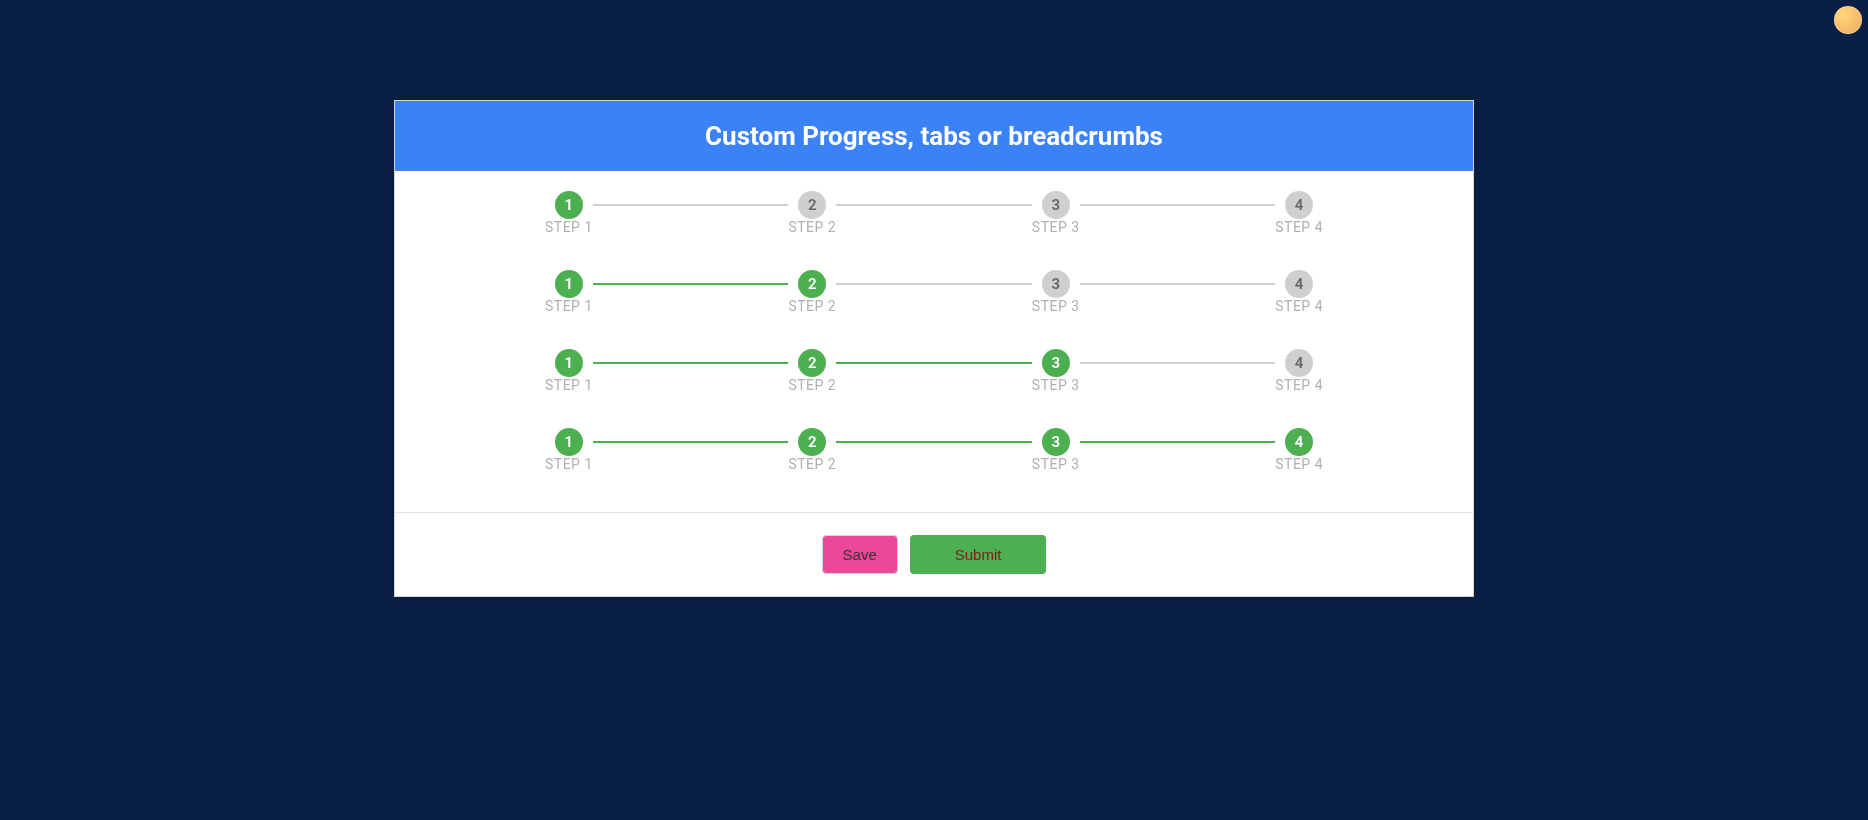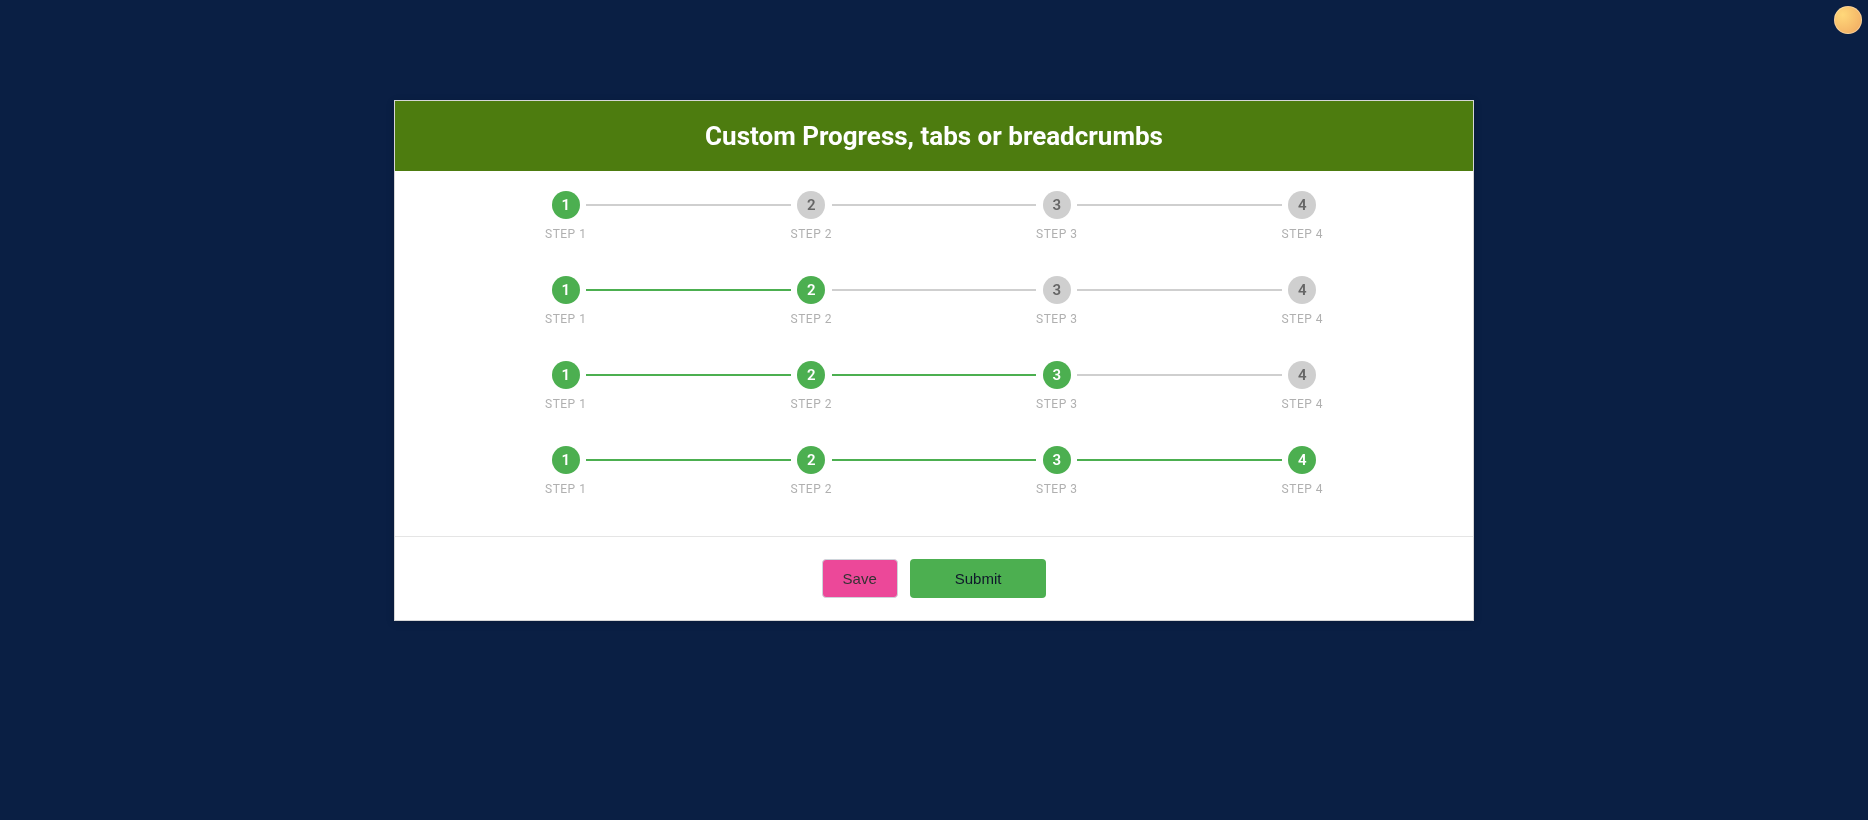--- a/index.html
+++ b/index.html
@@ -31,21 +31,21 @@
     }
     
     .card {
       width: 1080px;
       background: #fff;
       border: 1px solid #d6d6d6;
       box-shadow: 0 2px 8px rgba(0,0,0,0.15);
     }
     
     .card-header {
-      background: #4d7c0f;
+      background: #3b82f6;
       color: #fff;
       text-align: center;
       padding: 20px;
       font-size: 26px;
       font-weight: 700;
     }
     
     .card-body {
       padding: 20px 0 30px 0;
     }
@@ -94,22 +94,21 @@
     
     .step-circle.active {
       background: #4caf50;
     }
     
     .step-circle.inactive {
       color: #666;
     }
     
     .step-label {
-      margin-top: 8px;
-      font-size: 12px;
+      font-size: 14px;
       letter-spacing: 0.5px;
       color: #b0b0b0;
       text-transform: uppercase;
       white-space: nowrap;
     }
     
     .step-line {
       flex: 1;
       height: 2px;
       background: #cfcfcf;
@@ -138,21 +137,21 @@
     }
     
     .btn-save {
       background: #ec4899;
       border: 1px solid #ced4da;
       color: #333;
     }
     
     .btn-submit {
       background: #4caf50;
-      color: #0f172a;
+      color: #7f1d1d;
       padding: 10px 44px;
     }
   </style>
 </head>
 <body>
 
 <div class="avatar"></div>
 
 <div class="card">
   <div class="card-header">

